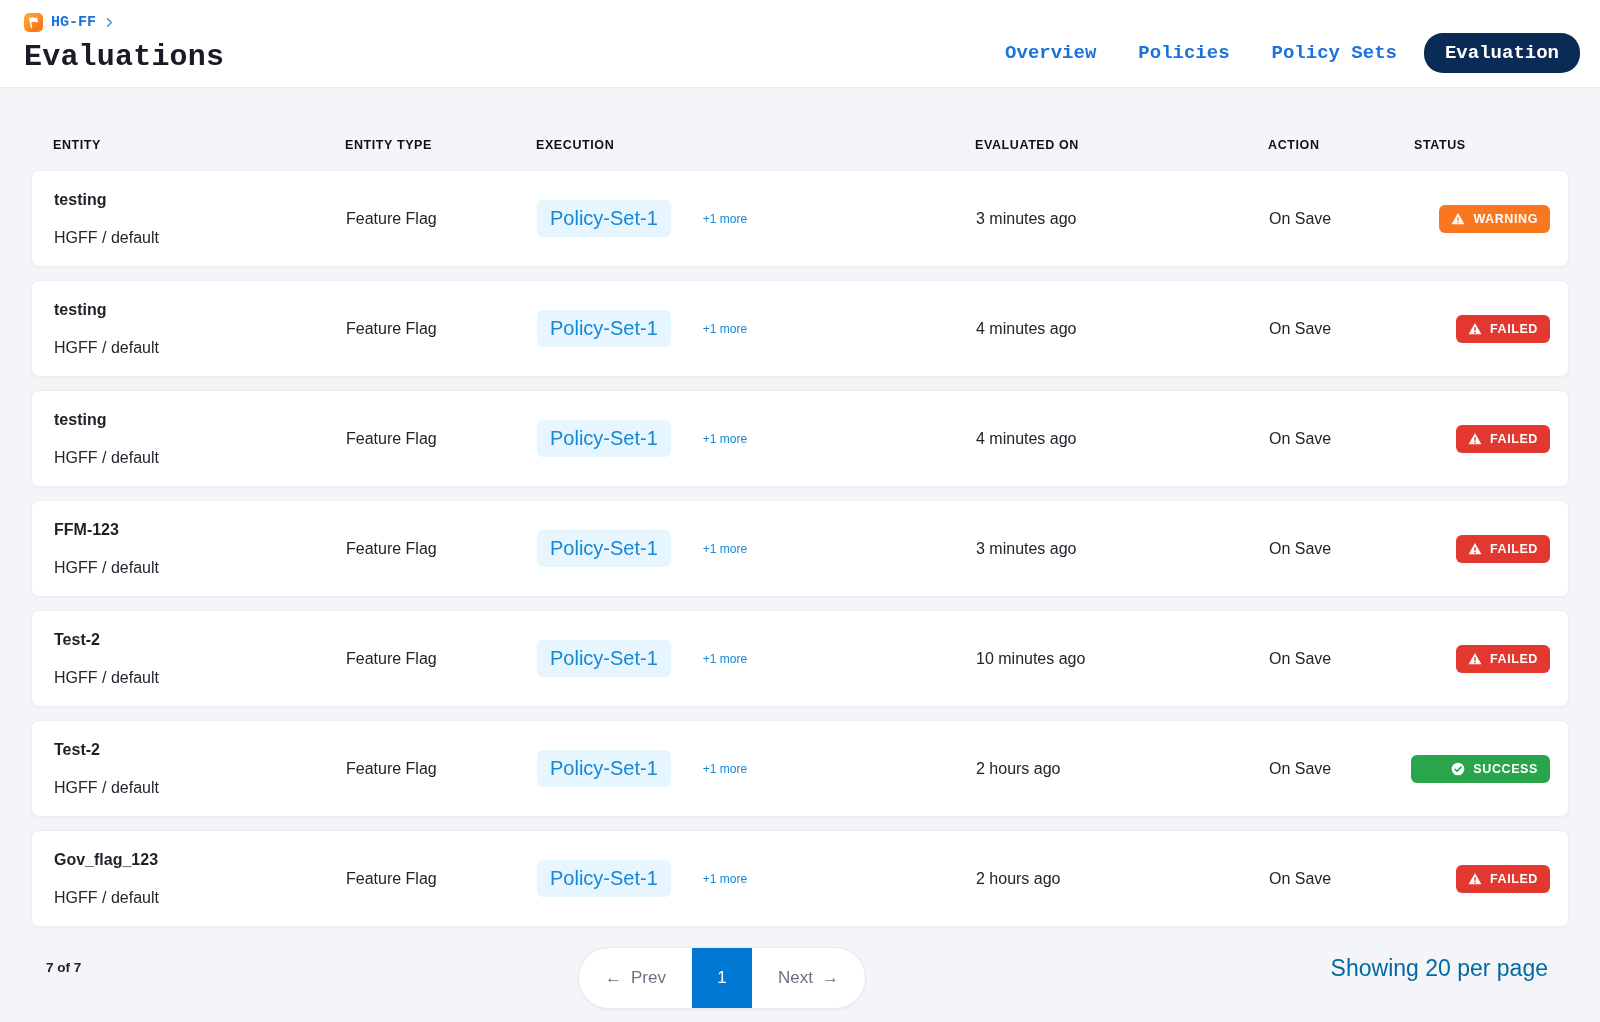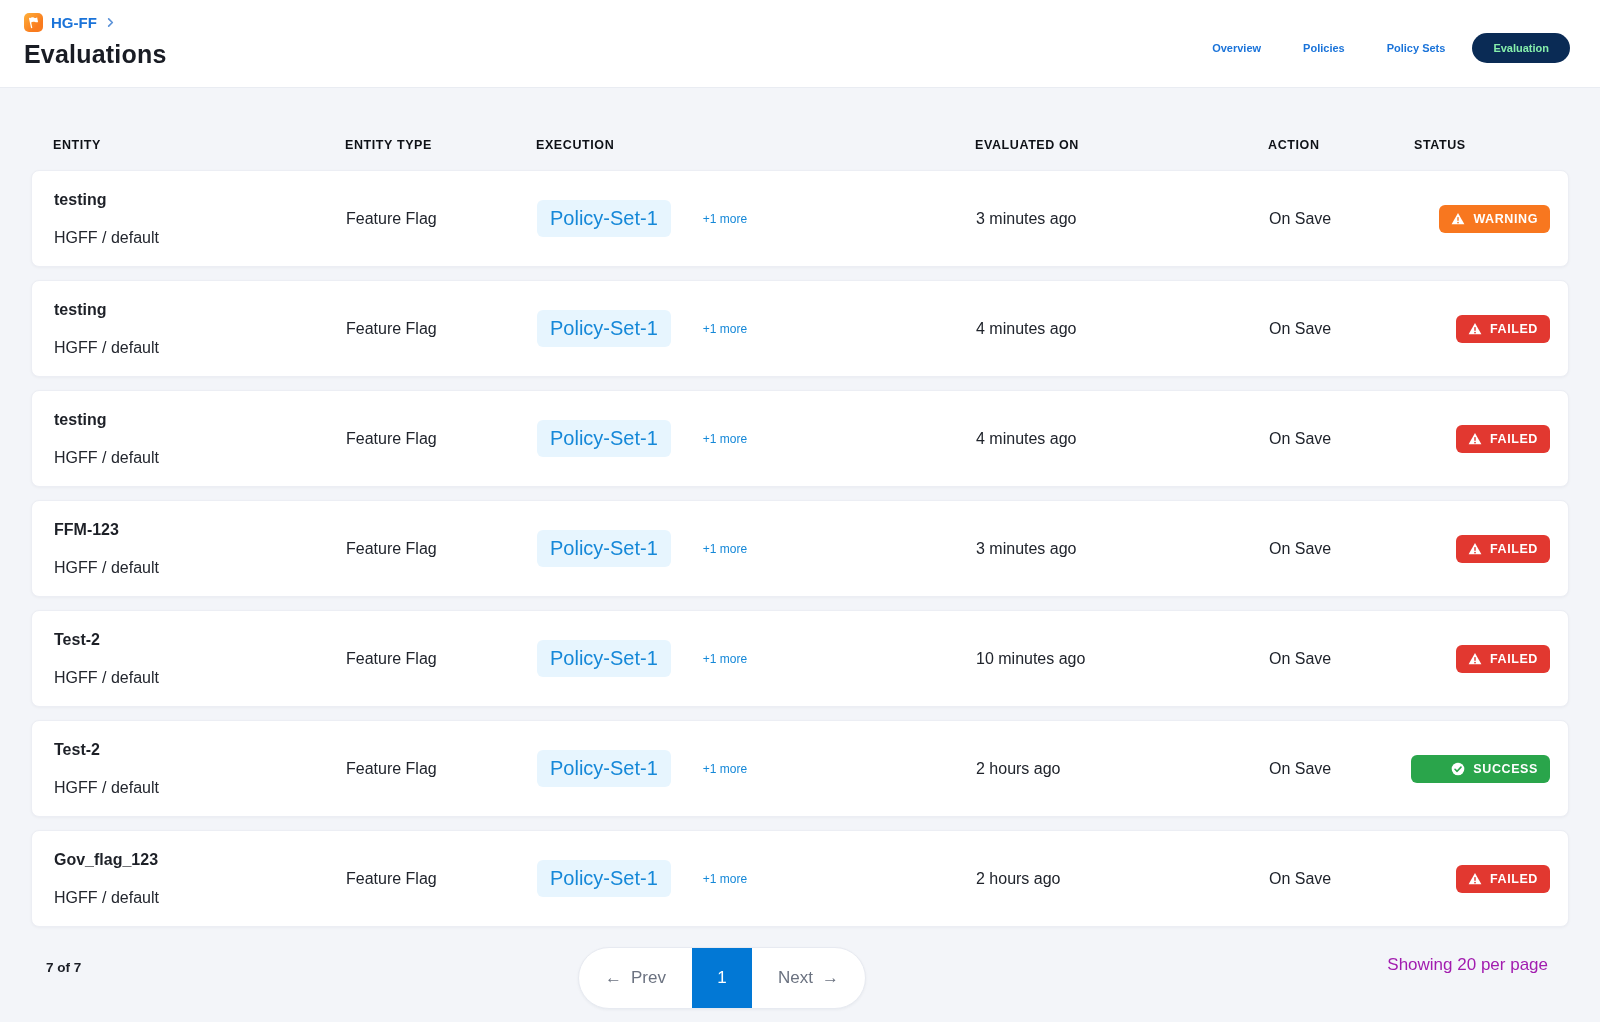--- a/index.html
+++ b/index.html
@@ -7,37 +7,38 @@
   body {
     font-family:"Liberation Sans","DejaVu Sans",sans-serif;
     background:#f3f5f9;
     color:#20242c;
   }
 
   
   .topbar {
     height:88px; background:#fff; border-bottom:1px solid #e9ecf2;
     display:flex; justify-content:space-between; align-items:flex-start;
-    padding:11px 30px 0 24px;
+    padding:11px 20px 0 24px;
+    font-family:Liberation Mono, monospace;
   }
   .breadcrumb { display:flex; align-items:center; gap:8px; height:22px; }
   .crumb-icon {
     width:19px; height:19px; border-radius:5px; display:inline-flex;
     align-items:center; justify-content:center;
     background:linear-gradient(135deg,#ffb03a 0%,#f97b1e 70%);
   }
   .crumb-icon svg { width:12px; height:12px; transform:rotate(-12deg); }
   .crumb-link { color:var(--accent); font-size:15px; font-weight:700; text-decoration:none; cursor:pointer; }
   .crumb-chevron svg { width:11px; height:11px; display:block; }
-  .page-title { font-size:25px; font-weight:700; color:#191c24; margin-top:7px; letter-spacing:0.2px; }
+  .page-title { font-size:30px; font-weight:700; color:#191c24; margin-top:7px; letter-spacing:0.2px; }
 
   .topnav { display:flex; align-items:center; gap:42px; margin-top:22px; }
-  .topnav a { color:var(--accent); font-size:11px; font-weight:700; text-decoration:none; cursor:pointer; }
+  .topnav a { color:var(--accent); font-size:19px; font-weight:700; text-decoration:none; cursor:pointer; }
   .topnav a.active-pill {
-    background:var(--navy); color:#86efac; border-radius:19px;
+    background:var(--navy); color:#ffffff; border-radius:19px;
     padding:9px 21px; margin-left:-15px;
   }
 
   
   .content { padding:0 31px; }
   .grid-cols {
     display:grid;
     grid-template-columns:292px 191px 439px 293px 146px minmax(0,1fr);
     padding:0 18px 0 22px;
   }
@@ -70,21 +71,21 @@
   .badge-warning { --bgc:var(--warning); background:var(--warning); }
   .badge-failed  { --bgc:var(--failed);  background:var(--failed);  }
   .badge-success { --bgc:var(--success); background:var(--success);padding-left:40px; }
   .b-ic svg { width:14px; height:14px; display:block; }
   .b-ic .cut { fill:var(--bgc); }
   .b-ic.chk path { stroke:var(--bgc); }
 
   
   .footerbar { position:relative; height:110px; }
   .count { position:absolute; left:15px; top:33px; font-size:13.5px; font-weight:700; color:#1b1e26; }
-  .showing { position:absolute; right:21px; top:28px; font-size:17px; color:#a21caf; }
+  .showing { position:absolute; right:21px; top:28px; font-size:23px; color:#0369a1; }
   .pagination {
     position:absolute; left:547px; top:20px; height:62px;
     display:flex; align-items:center; overflow:hidden;
     background:#fff; border:1px solid #e7eaf1; border-radius:31px;
     box-shadow:0 1px 3px rgba(25,35,60,0.05);
   }
   .pagination button {
     border:none; background:transparent; height:100%; cursor:pointer;
     font-family:inherit; font-size:17px; color:#6b7280;
     display:inline-flex; align-items:center; gap:9px; padding:0 26px;

